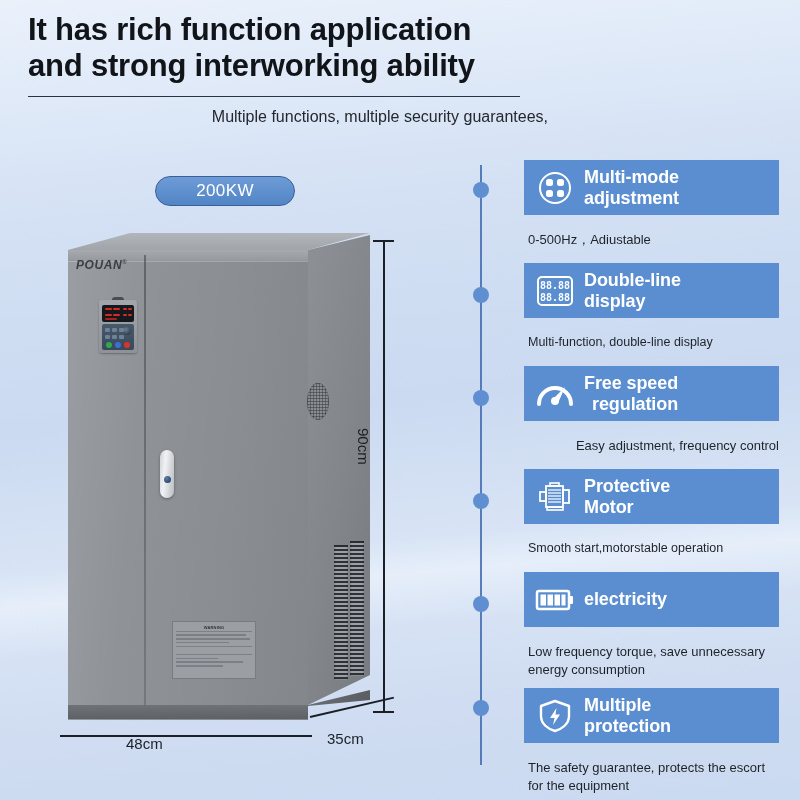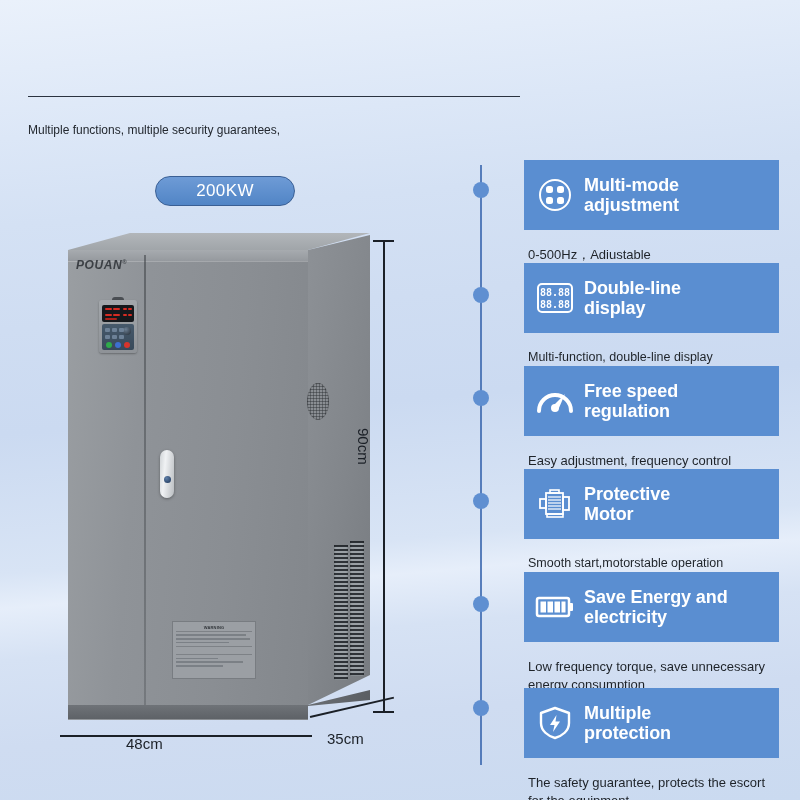--- a/index.html
+++ b/index.html
@@ -51,25 +51,26 @@
     position: absolute;
     left: 28px;
     top: 96px;
     width: 492px;
     height: 1px;
     background: #2b3340;
   }
   #subtitle {
     position: absolute;
     left: 28px;
-    top: 122px;
+    top: 106px;
     width: 520px;
-    font-size: 12px;
+    font-size: 16px;
     color: #23282f;
     line-height: 1.37;
+    text-align: right;
   }
 
   
   #badge {
     position: absolute;
     left: 155px;
     top: 176px;
     width: 140px;
     height: 30px;
     border-radius: 15px;
@@ -382,21 +383,21 @@
     position: absolute;
     left: 524px;
     top: 160px;
     width: 258px;
   }
   .feature { position: absolute; left: 0; width: 255px; }
   .feat-bar {
     display: flex;
     align-items: center;
     background: #5a8ed1;
-    height: 70px;
+    height: 55px;
     padding-left: 10px;
     box-sizing: border-box;
   }
   .feat-icon {
     flex: 0 0 auto;
     width: 42px;
     height: 42px;
     display: flex;
     align-items: center;
     justify-content: center;
@@ -417,20 +418,24 @@
     line-height: 1.35;
     padding-left: 4px;
   }
   .feat-desc.sm { font-size: 12.5px; }
 </style>
 </head>
 <body>
 
 <div id="page">
 
+  <div id="header">
+    <div class="title-line">It has rich function application</div>
+    <div class="title-line">and strong interworking ability</div>
+  </div>
   <div id="divider"></div>
   <div id="subtitle">
     <div>Multiple functions, multiple security guarantees,</div>
   </div>
 
   <div id="badge">200KW</div>
 
   <div id="product">
 
     <div id="cab-top"></div>
@@ -541,21 +546,21 @@
           </svg>
         </div>
         <div class="feat-title">
           <div>Double-line</div>
           <div>display</div>
         </div>
       </div>
       <div class="feat-desc sm">Multi-function, double-line display</div>
     </div>
 
-    <div class="feature" style="top:206px;">
+    <div class="feature" style="top:206px;text-align:right;">
       <div class="feat-bar">
         <div class="feat-icon">
           <svg width="40" height="32" viewBox="0 0 40 32">
             <path d="M4 26 A16 16 0 0 1 36 26" fill="none" stroke="#fff" stroke-width="4" stroke-linecap="round"></path>
             <path d="M30 9 L19 20 L23.5 24 Z" fill="#fff"></path>
             <circle cx="20" cy="23" r="4" fill="#fff"></circle>
           </svg>
         </div>
         <div class="feat-title">
           <div>Free speed</div>
@@ -595,21 +600,20 @@
           <svg width="40" height="26" viewBox="0 0 40 26">
             <rect x="2" y="4" width="32" height="18" rx="2" fill="none" stroke="#fff" stroke-width="2.5"></rect>
             <rect x="34" y="9" width="4" height="8" rx="1" fill="#fff"></rect>
             <rect x="5.5" y="7.5" width="5.5" height="11" fill="#fff"></rect>
             <rect x="12.5" y="7.5" width="5.5" height="11" fill="#fff"></rect>
             <rect x="19.5" y="7.5" width="5.5" height="11" fill="#fff"></rect>
             <rect x="26.5" y="7.5" width="4" height="11" fill="#fff"></rect>
           </svg>
         </div>
         <div class="feat-title">
-          <div>Save Energy and</div>
           <div>electricity</div>
         </div>
       </div>
       <div class="feat-desc">Low frequency torque, save unnecessary energy consumption</div>
     </div>
 
     <div class="feature" style="top:528px;">
       <div class="feat-bar">
         <div class="feat-icon">
           <svg width="34" height="36" viewBox="0 0 34 36">

